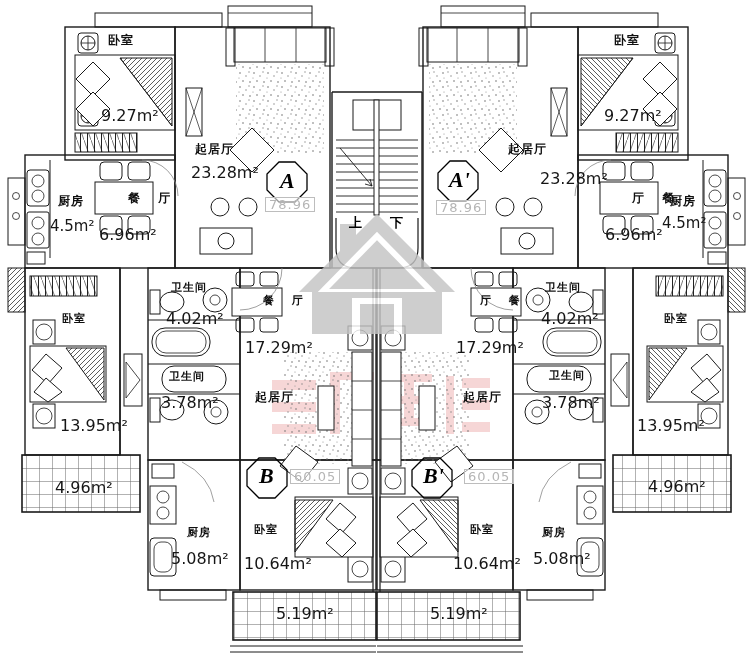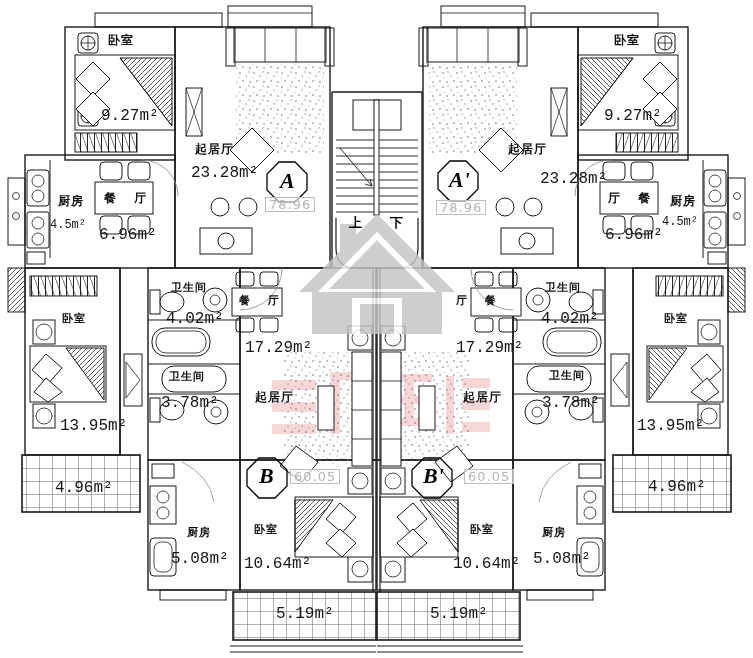--- a/index.html
+++ b/index.html
@@ -1,28 +1,28 @@
 <!DOCTYPE html>
 <html><head>
 <meta charset="utf-8">
 <style>
   html,body{margin:0;padding:0;background:#ffffff;}
   #stage{position:relative;width:747px;height:658px;background:#ffffff;overflow:hidden;
          font-family:"DejaVu Sans",sans-serif;}
   #plan-svg{position:absolute;left:0;top:0;}
   .lbl{position:absolute;color:#101010;white-space:nowrap;line-height:1;}
   .room{font-weight:bold;font-size:12px;letter-spacing:1px;}
-  .area{font-size:16px;font-weight:400;color:#151515;font-family:Liberation Mono, monospace;}
-  .small-area{font-size:12px;}
+  .area{font-size:16px;font-weight:400;color:#151515;}
+  .small-area{font-size:15px;}
   .total{color:#b5b5b5;font-size:13px;letter-spacing:1px;border:1px solid #bdbdbd;
          padding:0 3px;background:rgba(255,255,255,.6);}
   .badge-letter{font-family:"Liberation Serif",serif;font-style:italic;font-weight:bold;
                 font-size:22px;color:#000;}
   .stair-lbl{font-weight:bold;font-size:13px;color:#000;}
-  .spaced{letter-spacing:7px;}
+  .spaced{letter-spacing:7px;margin-left:24px;}
 </style>
 </head>
 <body>
 
 <div id="stage">
 
 <svg id="plan-svg" width="753" height="658" viewBox="0 0 753 658">
   <defs>
     <pattern id="grid" width="13" height="13" patternUnits="userSpaceOnUse">
       <path d="M13 0 H0 V13" fill="none" stroke="#666" stroke-width="1"></path>

